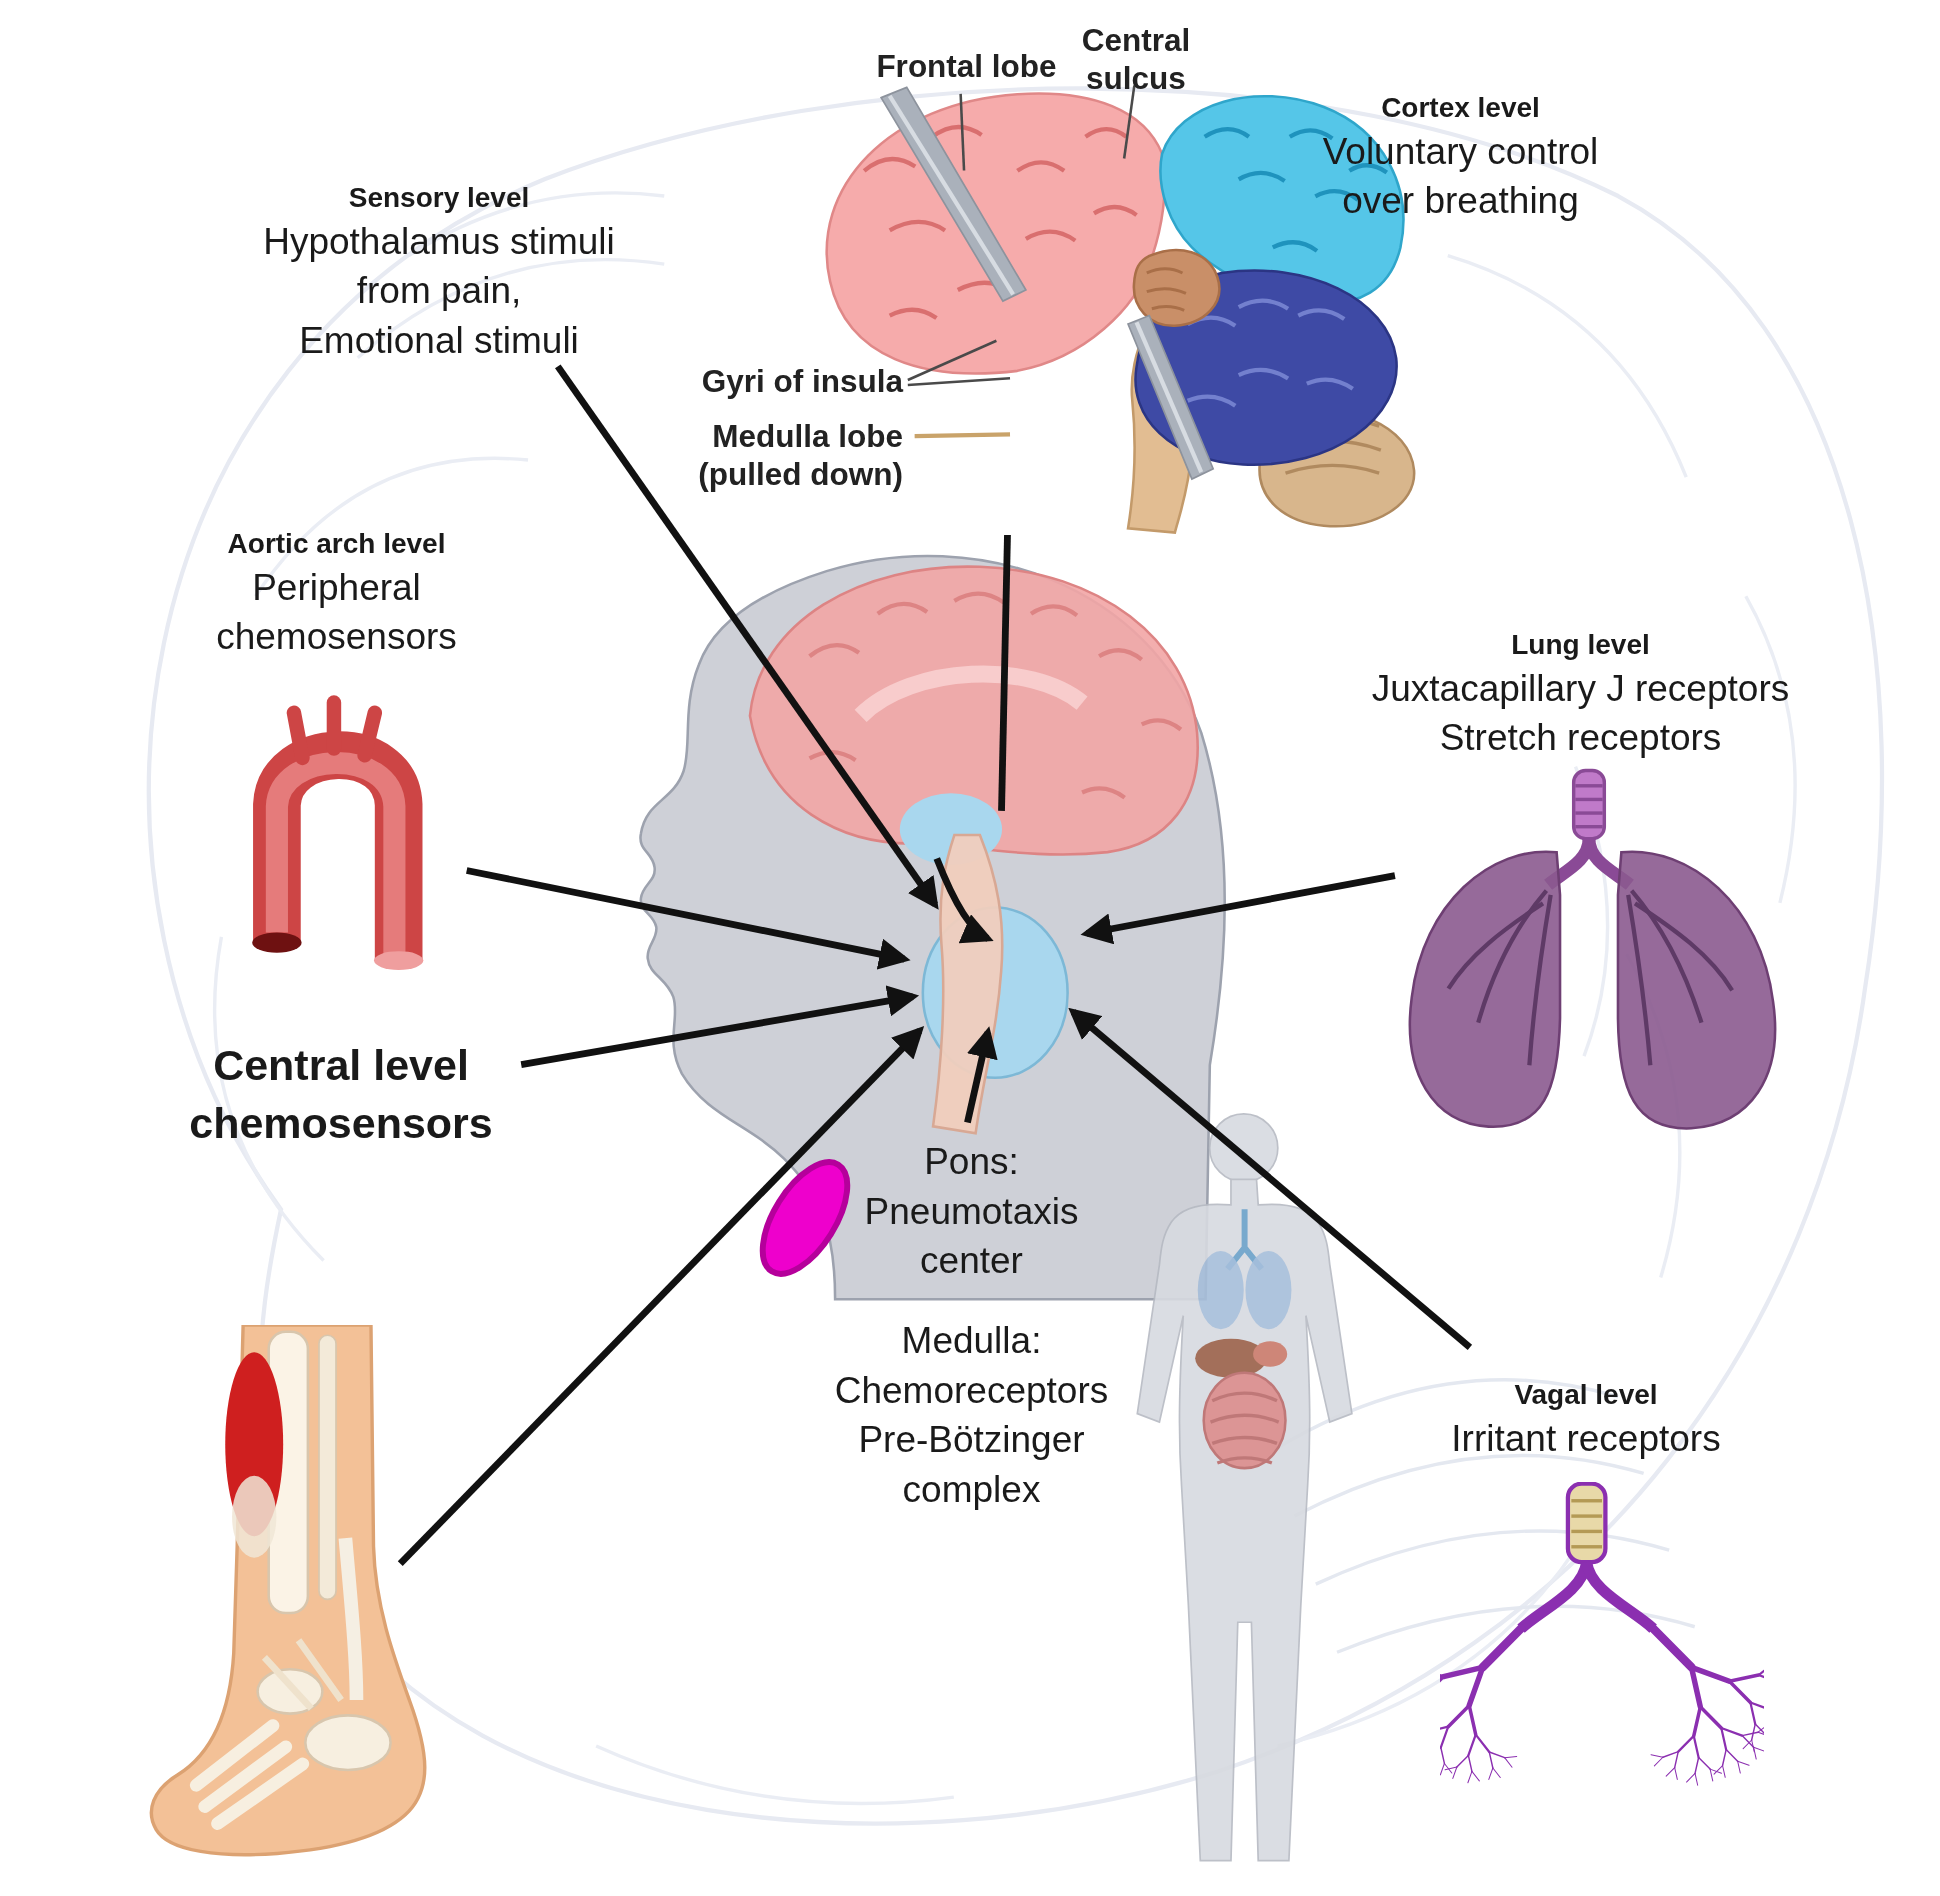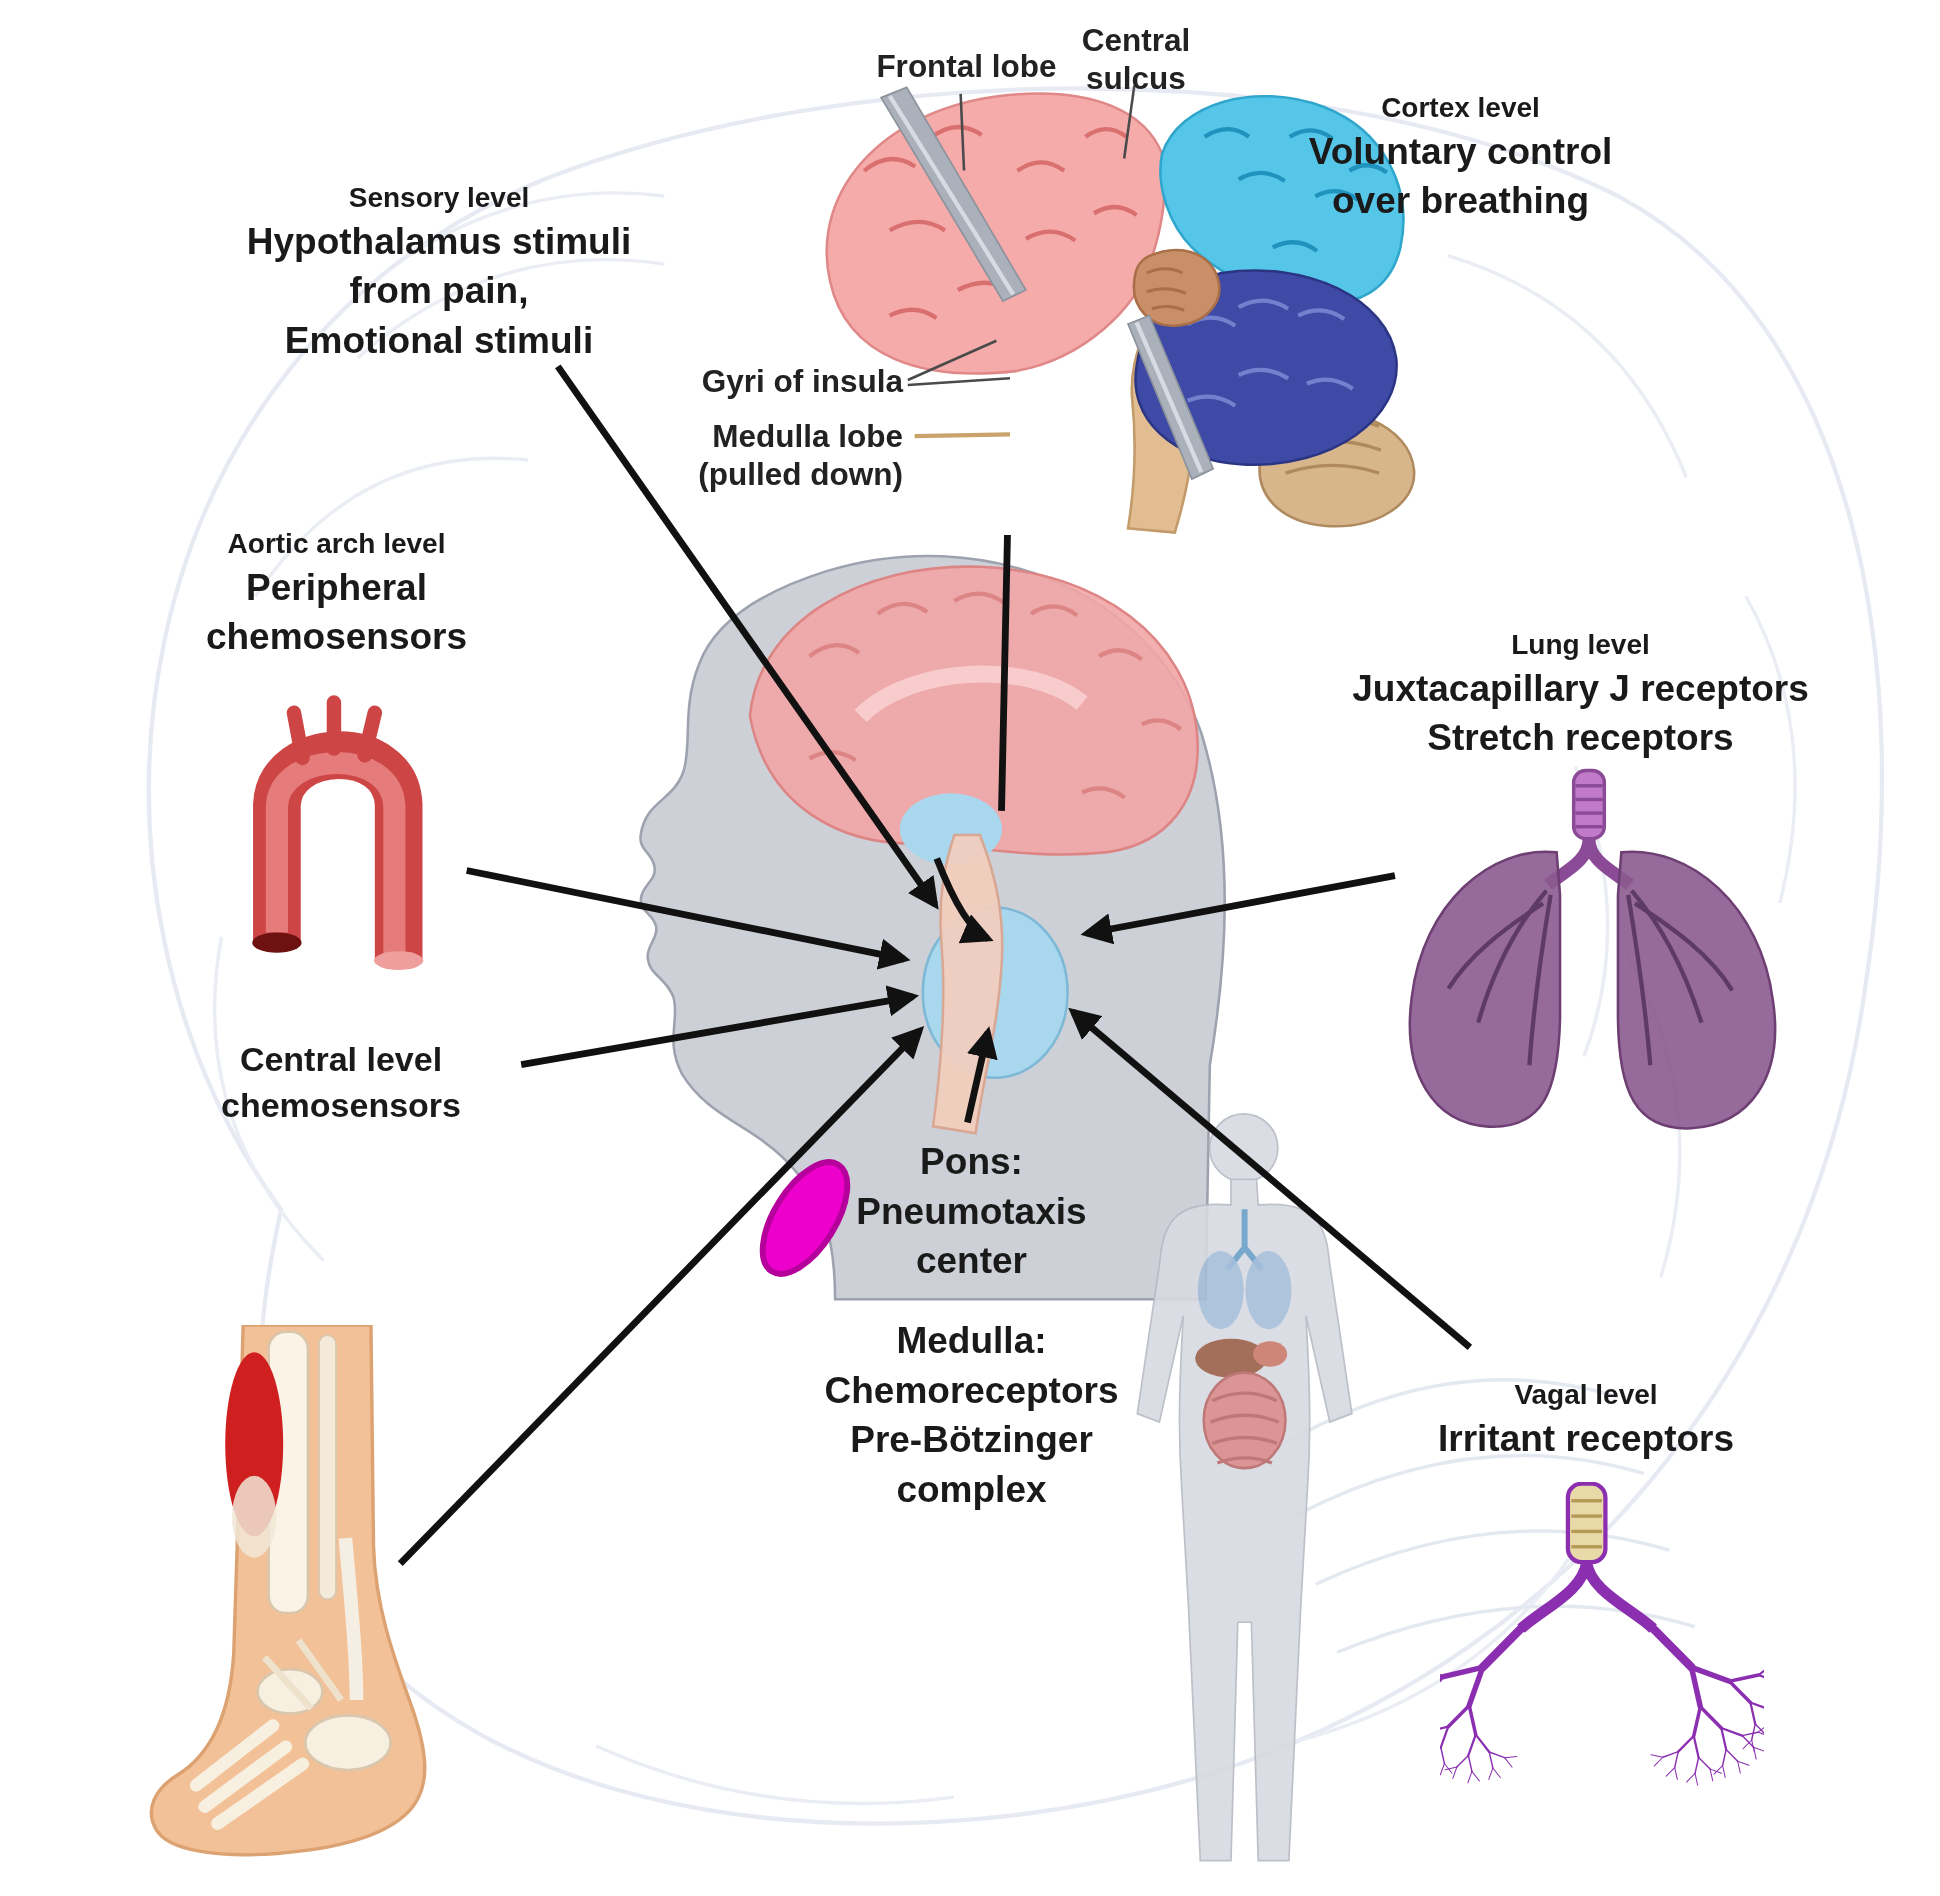--- a/index.html
+++ b/index.html
@@ -5,22 +5,22 @@
   * { box-sizing: border-box; }
   html,body { margin:0; padding:0; background:#ffffff; }
   .canvas {
     position:relative; width:1940px; height:1896px; overflow:hidden;
     background:#ffffff; font-family:"Liberation Sans", sans-serif; color:#1a1a1a;
   }
   .layer { position:absolute; }
   svg { display:block; }
   .label { position:absolute; text-align:center; line-height:1.34; }
   .label .t  { font-weight:bold; font-size:28px; }
-  .label .lt { font-weight:bold; font-size:34px; }
-  .label .l  { font-size:37px; font-weight:bold;text-align:center; }
+  .label .lt { font-weight:bold; font-size:43px; }
+  .label .l  { font-size:37px; font-weight:normal;text-align:center; }
   .small-label { position:absolute; font-weight:bold; font-size:31.5px; line-height:1.22; color:#222; }
   .ctr { text-align:center; }
   .rgt { text-align:right; }
 </style>
 </head>
 <body>
 
 <div class="canvas">
 
   <svg class="layer" style="left:0;top:0" width="1940" height="1896" viewBox="0 0 2278 2226">

